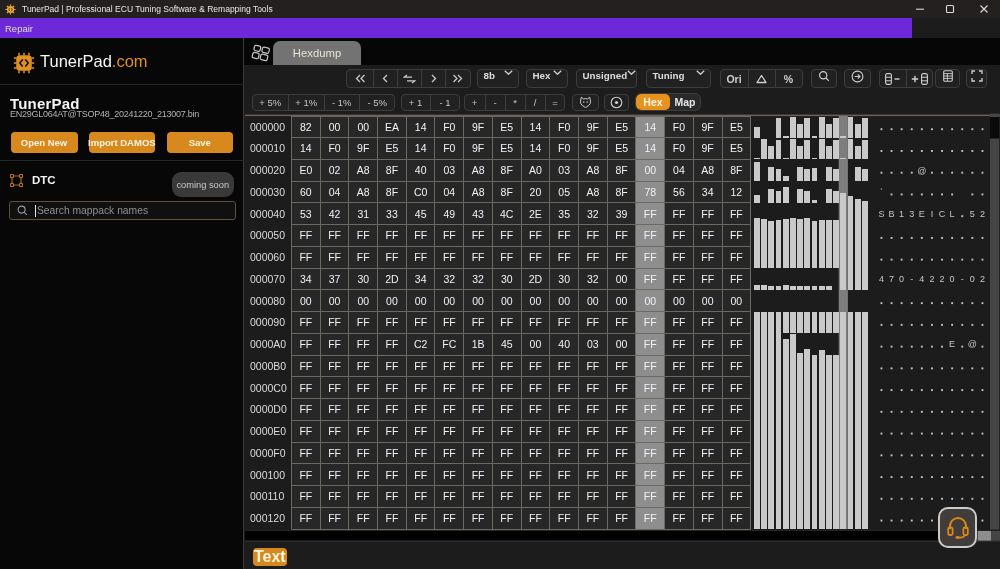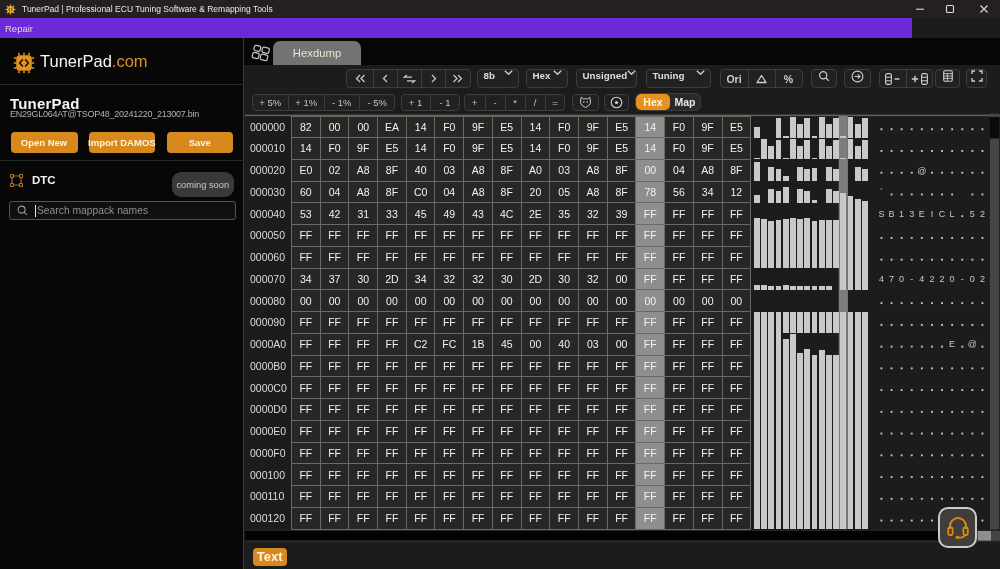--- a/index.html
+++ b/index.html
@@ -1051,12 +1051,12 @@
   </svg>
 <div class="abs" style="left:938px;top:506.5px;width:39px;height:41px;background:#403d3a;border:2px solid #cbcbcb;border-radius:10px">
     <svg width="24" height="24" viewBox="0 0 24 24" style="position:absolute;left:5.5px;top:6px">
       <path d="M4 14v-3a8 8 0 0 1 16 0v3" stroke="#d8871a" stroke-width="2" fill="none"></path>
       <rect x="2.2" y="12.5" width="4.4" height="7.5" rx="1.4" stroke="#d8871a" stroke-width="1.8" fill="none"></rect>
       <rect x="17.4" y="12.5" width="4.4" height="7.5" rx="1.4" stroke="#d8871a" stroke-width="1.8" fill="none"></rect>
       <path d="M19.6 20a7 7 0 0 1-6.4 2.6" stroke="#d8871a" stroke-width="1.8" fill="none"></path>
       <ellipse cx="11.6" cy="22.5" rx="2.3" ry="1.4" fill="#d8871a"></ellipse>
     </svg>
   </div>
-<div class="obtn" style="left:252.5px;top:547.5px;width:34.5px;height:18.5px;font-size:13px">Text</div>
+<div class="obtn" style="left:252.5px;top:547.5px;width:34.5px;height:18.5px;font-size:16px">Text</div>
 </body></html>

